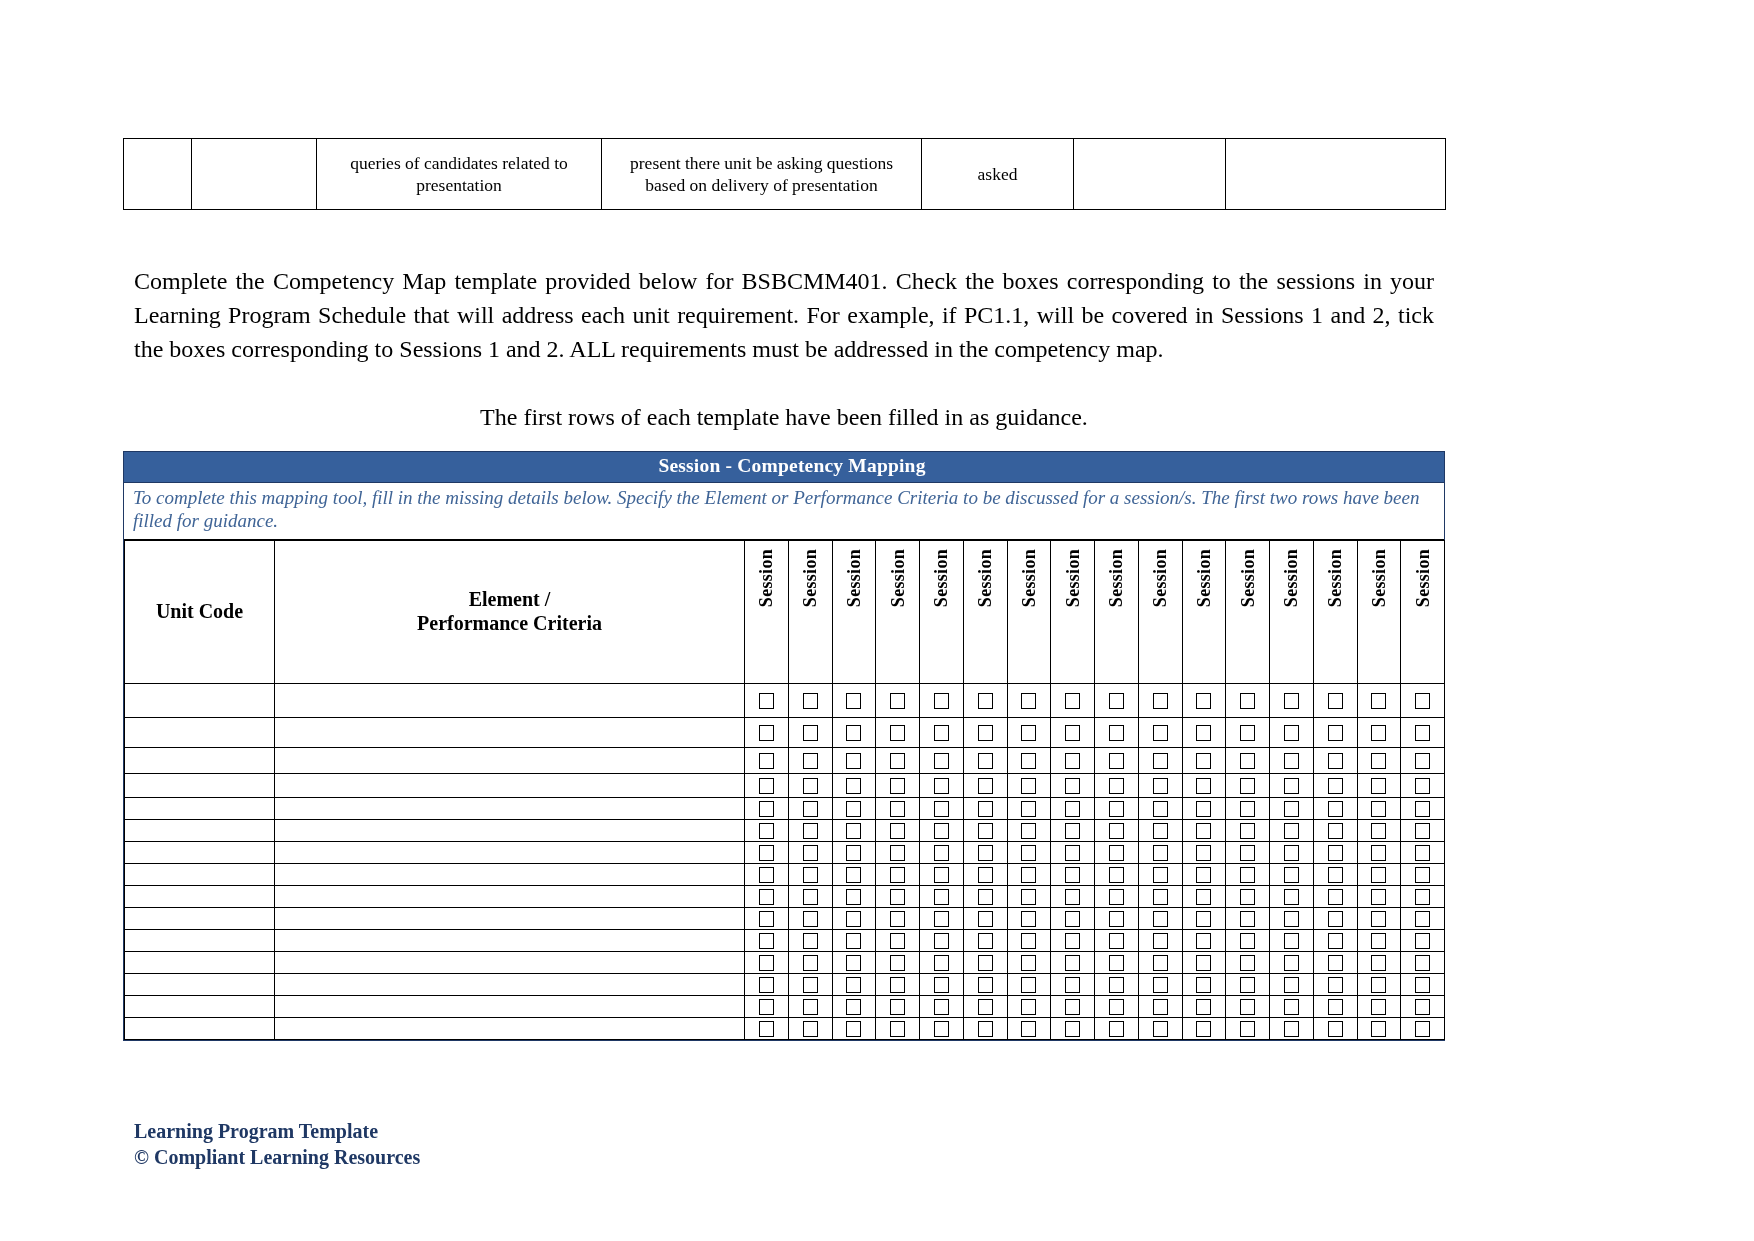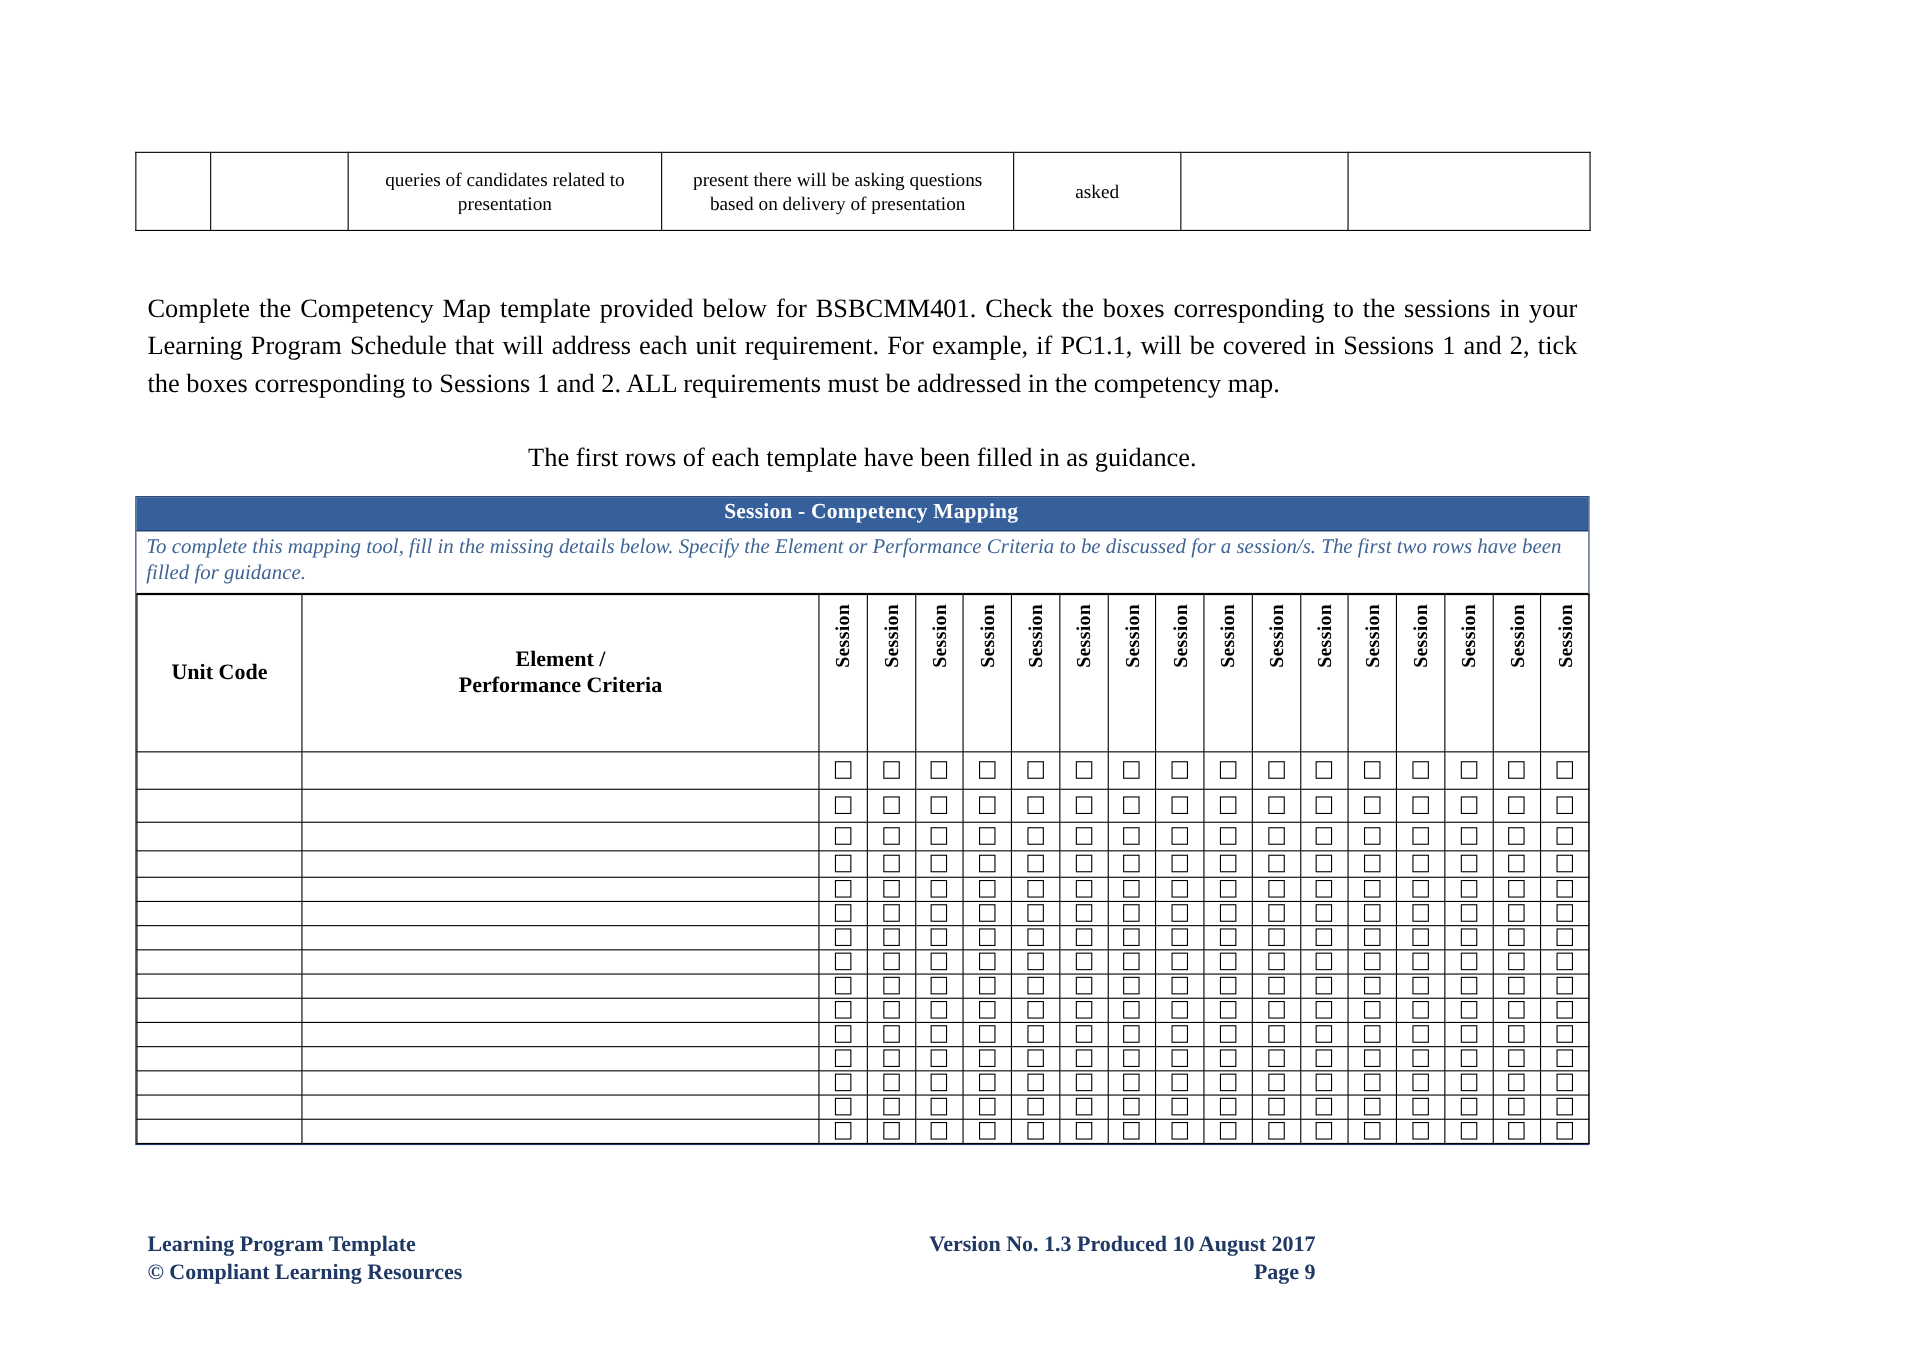--- a/index.html
+++ b/index.html
@@ -162,21 +162,21 @@
       <col style="width:320px">
         <col style="width:152px">
         <col style="width:152px">
         <col style="width:220px">
     </colgroup>
     <tbody>
       <tr>
         <td></td>
         <td></td>
         <td>queries of candidates related to presentation</td>
-        <td>present there will be asking questions based on delivery of presentation</td>
+        <td>present there unit be asking questions based on delivery of presentation</td>
         <td>asked</td>
         <td></td>
         <td></td>
       </tr>
     </tbody>
   </table>
 
   <p class="para" id="para-main">Complete the Competency Map template provided below for BSBCMM401. Check the boxes corresponding to the sessions in your Learning Program Schedule that will address each unit requirement. For example, if PC1.1, will be covered in Sessions 1 and 2, tick the boxes corresponding to Sessions 1 and 2. ALL requirements must be addressed in the competency map.</p>
   <p class="para" id="para-guide">The first rows of each template have been filled in as guidance.</p>
 
@@ -595,18 +595,14 @@
             <td class="cb"><span class="box"></span></td>
           </tr>
         </tbody>
     </table>
   </div>
 
   <div class="footer footer-left">
     <div>Learning Program Template</div>
     <div>© Compliant Learning Resources</div>
   </div>
-  <div class="footer footer-right">
-    <div>Version No. 1.3 Produced 10 August 2017</div>
-    <div>Page 9</div>
-  </div>
 
 </div>
 
 </body></html>

